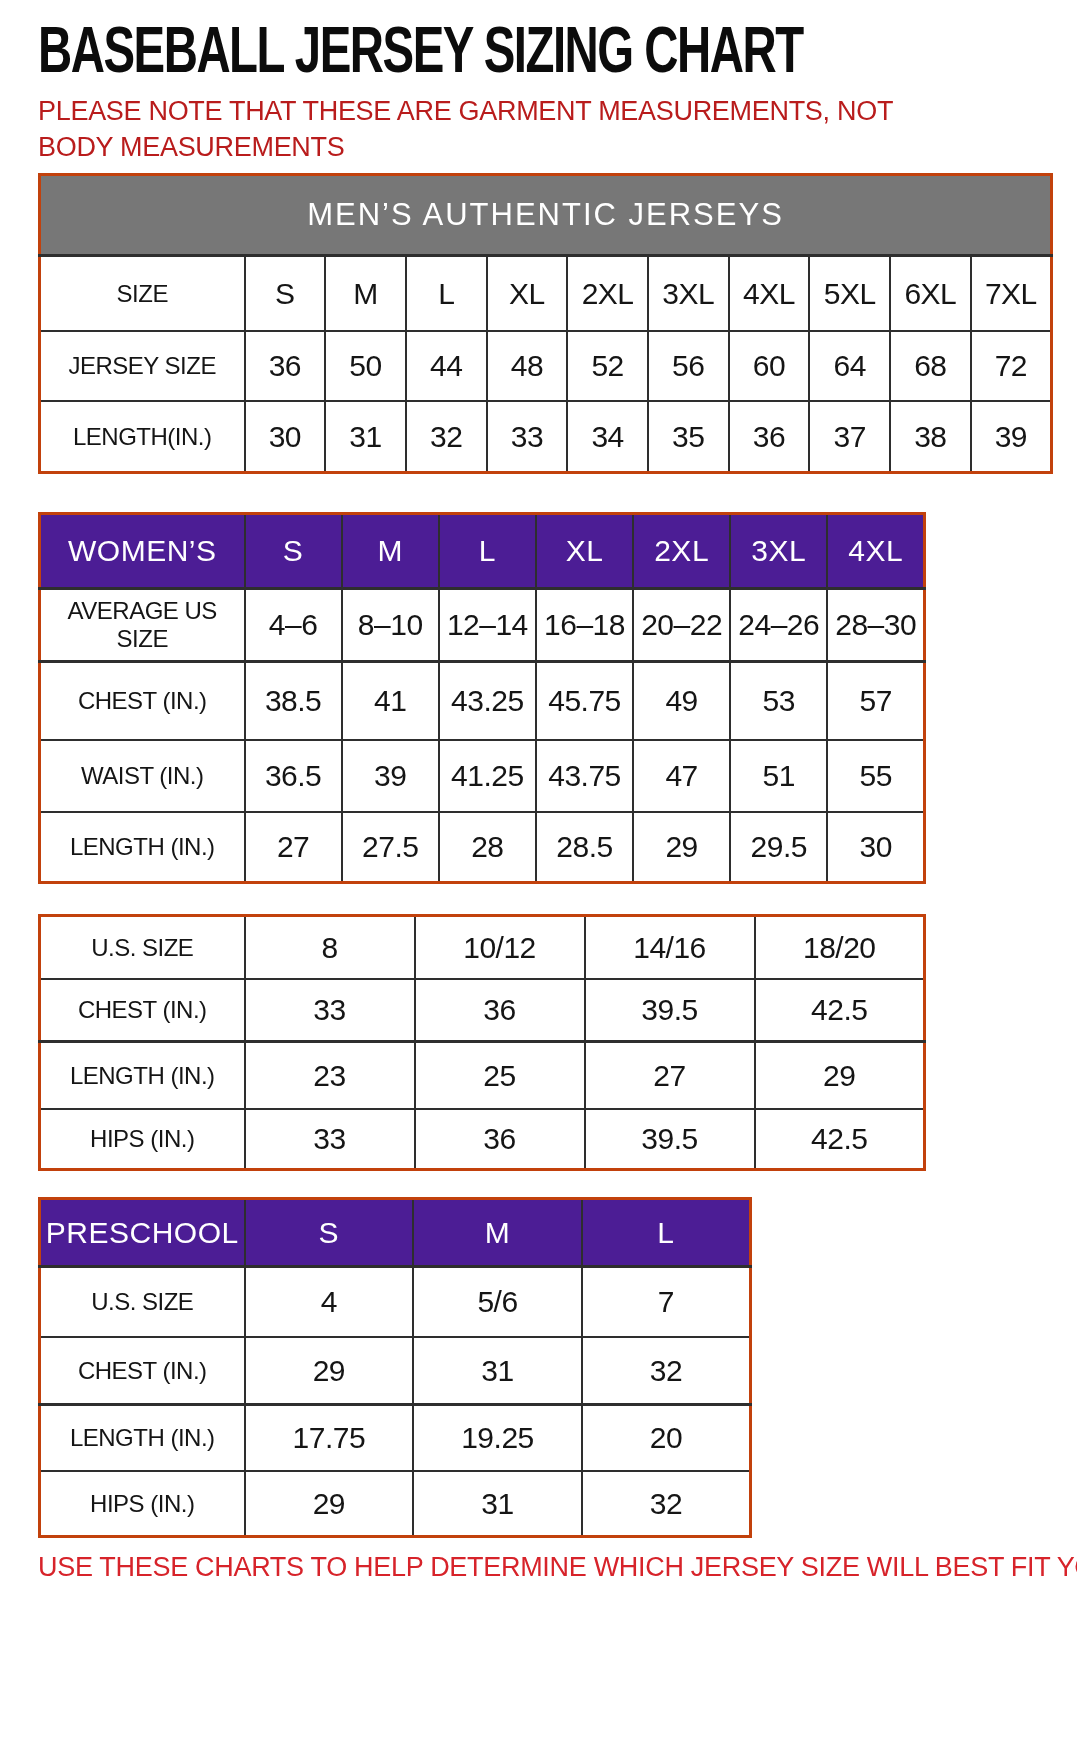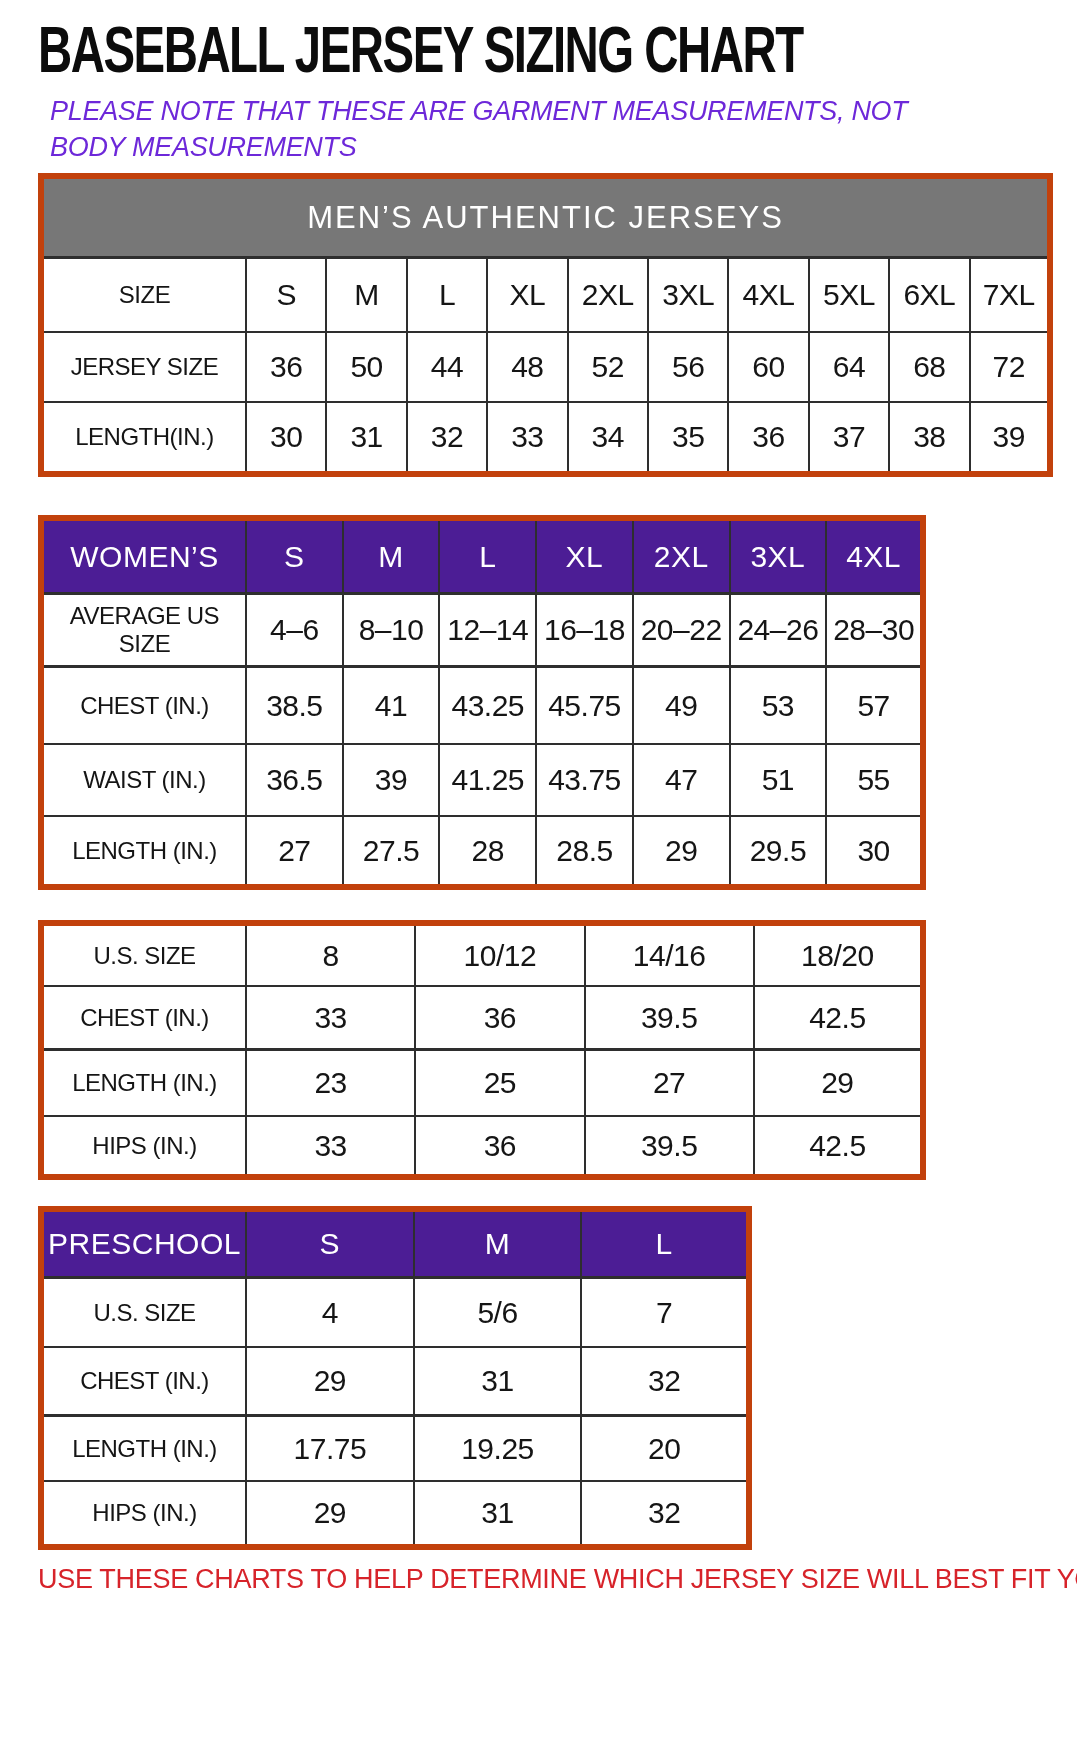--- a/index.html
+++ b/index.html
@@ -21,33 +21,32 @@
     font-weight: 700;
     letter-spacing: -2px;
     line-height: 56px;
     white-space: nowrap;
     color: #0c0c0c;
     transform: scaleX(0.74);
     transform-origin: left center;
   }
 
   .note {
-    color: #6d28d9;
+    color: #b91c1c;
     font-size: 27px;
     line-height: 1.32;
     max-width: 900px;
     letter-spacing: -0.3px;
-    margin: 0 0 6px 12px;
-    font-style: italic;
+    margin: 0 0 6px 0;
   }
 
   table {
     border-collapse: collapse;
     table-layout: fixed;
-    border: 6px solid #c2410c;
+    border: 3px solid #c2410c;
   }
   td, th {
     border: 2px solid #2e2e2e;
     text-align: center;
     vertical-align: middle;
     padding: 0 2px;
     overflow: hidden;
   }
   .mens-table      { width: 1015px; margin-top: 8px;  }
   .womens-table    { width: 888px;  margin-top: 38px; }

